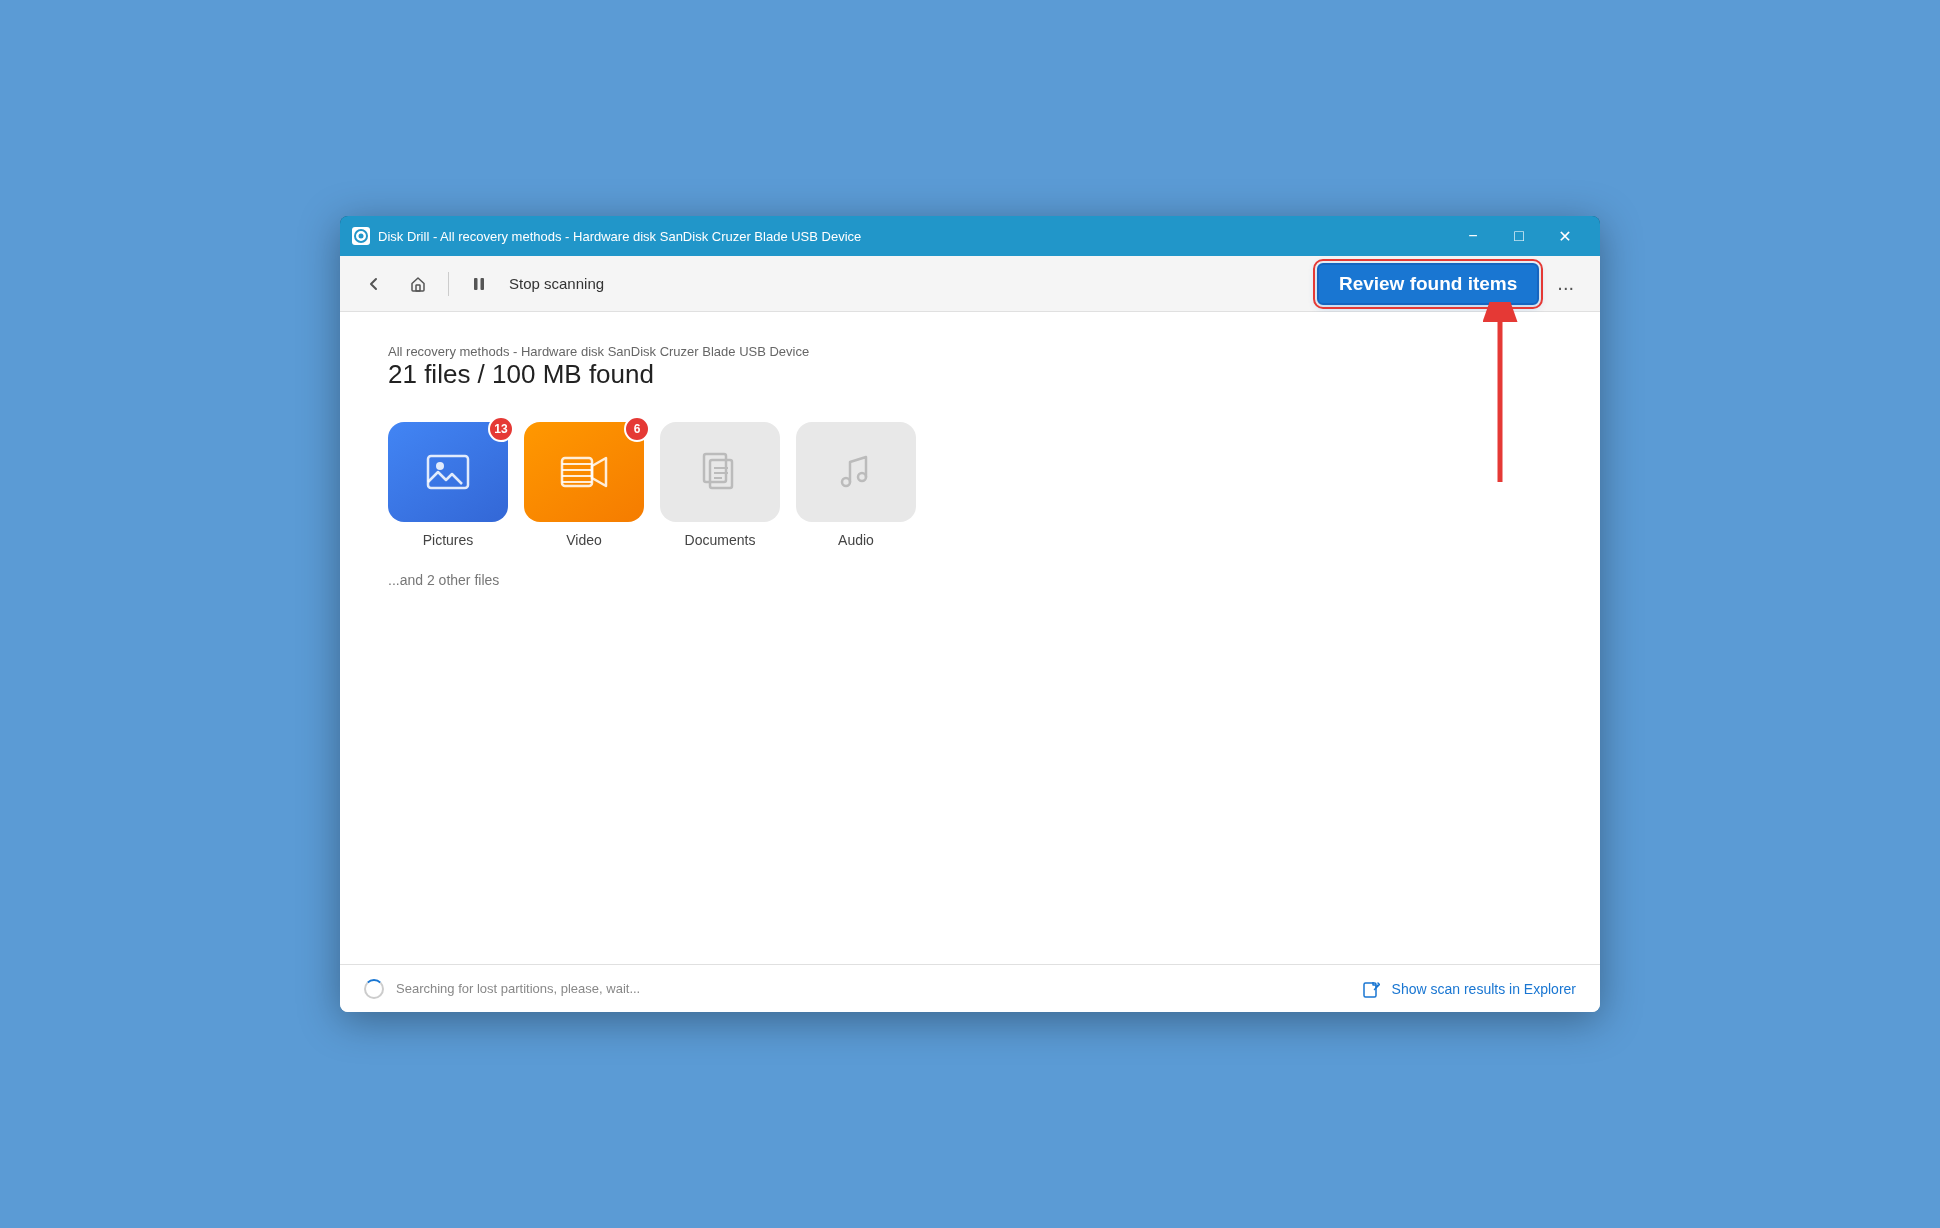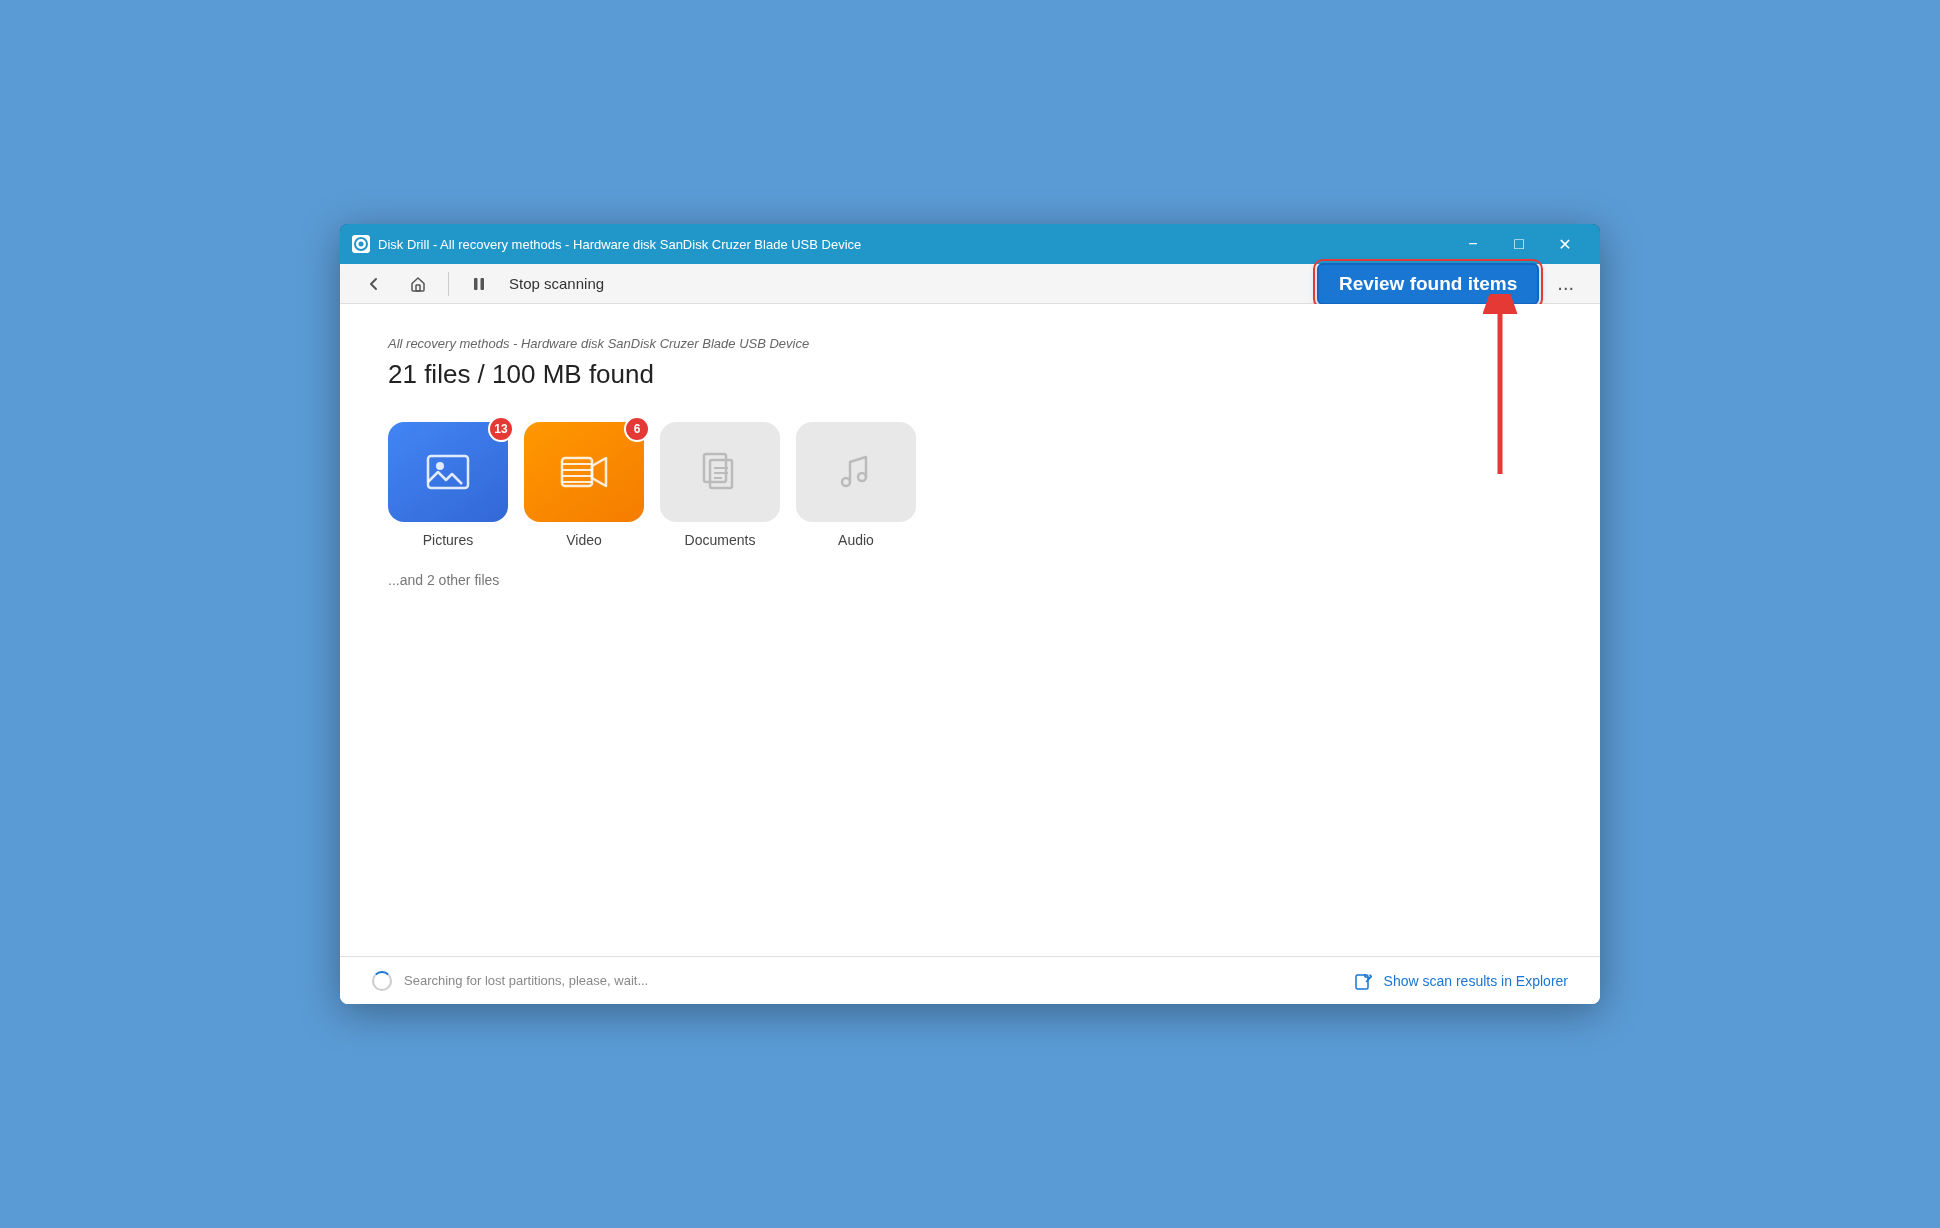--- a/index.html
+++ b/index.html
@@ -49,21 +49,21 @@
       cursor: pointer; font-size: 16px; color: #fff;
       transition: background 0.15s;
     }
 
     
     .toolbar {
       background: #f5f5f5;
       border-bottom: 1px solid #e0e0e0;
       display: flex;
       align-items: center;
-      height: 40px;
+      height: 56px;
       padding: 0 16px;
       gap: 8px;
     }
     .toolbar-btn {
       background: none; border: none; cursor: pointer;
       display: flex; align-items: center; justify-content: center;
       width: 36px; height: 36px; border-radius: 4px;
       color: #555; font-size: 18px;
       transition: background 0.15s;
     }
@@ -94,22 +94,20 @@
     
     .main {
       background: #fff;
       padding: 32px 48px 24px 48px;
       min-height: 700px;
       position: relative;
     }
     .scan-subtitle {
       font-size: 13px;
       color: #666;
-      margin-bottom: 8px;
-      font-style: italic;
     }
     .scan-title {
       font-size: 26px;
       font-weight: 400;
       color: #222;
       margin-bottom: 32px;
     }
 
     
     .file-types {
@@ -158,21 +156,21 @@
     .other-files { font-size: 14px; color: #777; margin-top: 20px; }
 
     
     .status-bar {
       position: absolute;
       bottom: 0; left: 0; right: 0;
       height: 48px;
       border-top: 1px solid #e0e0e0;
       display: flex;
       align-items: center;
-      padding: 0 32px;
+      padding: 0 24px;
       gap: 12px;
       background: #fff;
     }
     .spinner {
       width: 20px; height: 20px;
       border: 2px solid #ccc;
       border-top-color: #1976d2;
       border-radius: 50%;
       animation: spin 1s linear infinite;
       flex-shrink: 0;

